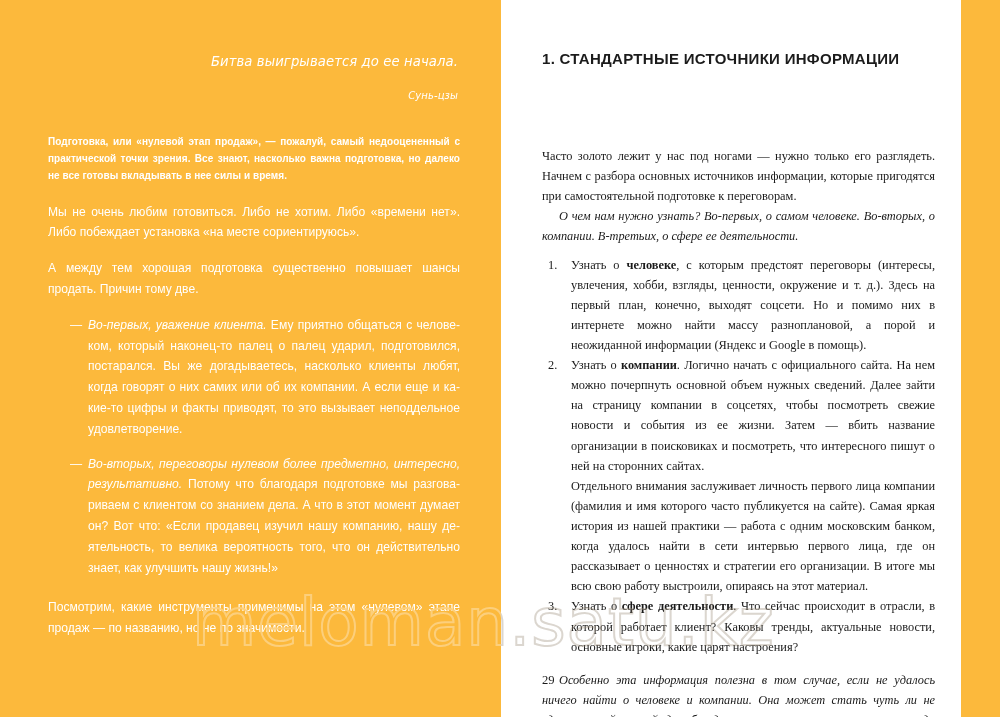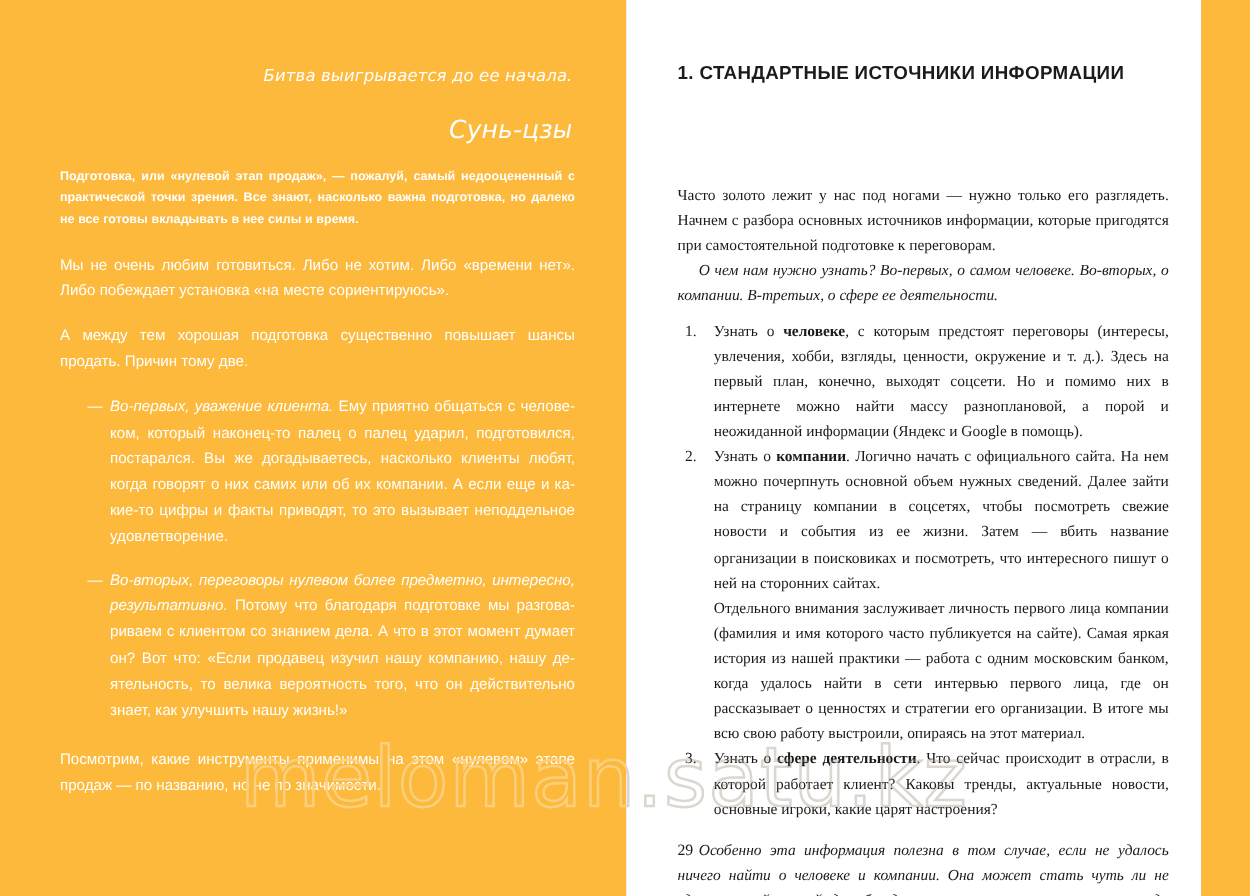--- a/index.html
+++ b/index.html
@@ -13,21 +13,21 @@
     height: 717px;
     overflow: hidden;
     font-family: "Liberation Sans", sans-serif;
   }
 
   #spread {
     position: relative;
     width: 1000px;
     height: 717px;
     overflow: hidden;
-    background: #f9a8d4;
+    background: #0ea5e9;
   }
 
   
   .page-left {
     position: absolute;
     left: 0;
     top: 0;
     width: 501px;
     height: 717px;
     background: #fcb93c;
@@ -44,21 +44,21 @@
     font-family: "DejaVu Sans", sans-serif;
     font-style: italic;
     font-size: 13.2px;
     line-height: 1.55;
     letter-spacing: .1px;
   }
   .epigraph .quote-line { display: block; }
   .epigraph .attrib {
     display: block;
     margin-top: 16px;
-    font-size: 20px;
+    font-size: 10px;
   }
 
   .left-body {
     position: absolute;
     left: 48px;
     top: 133px;
     width: 412px;
     color: #ffffff;
     font-family: "Liberation Sans", sans-serif;
     font-size: 12.1px;

